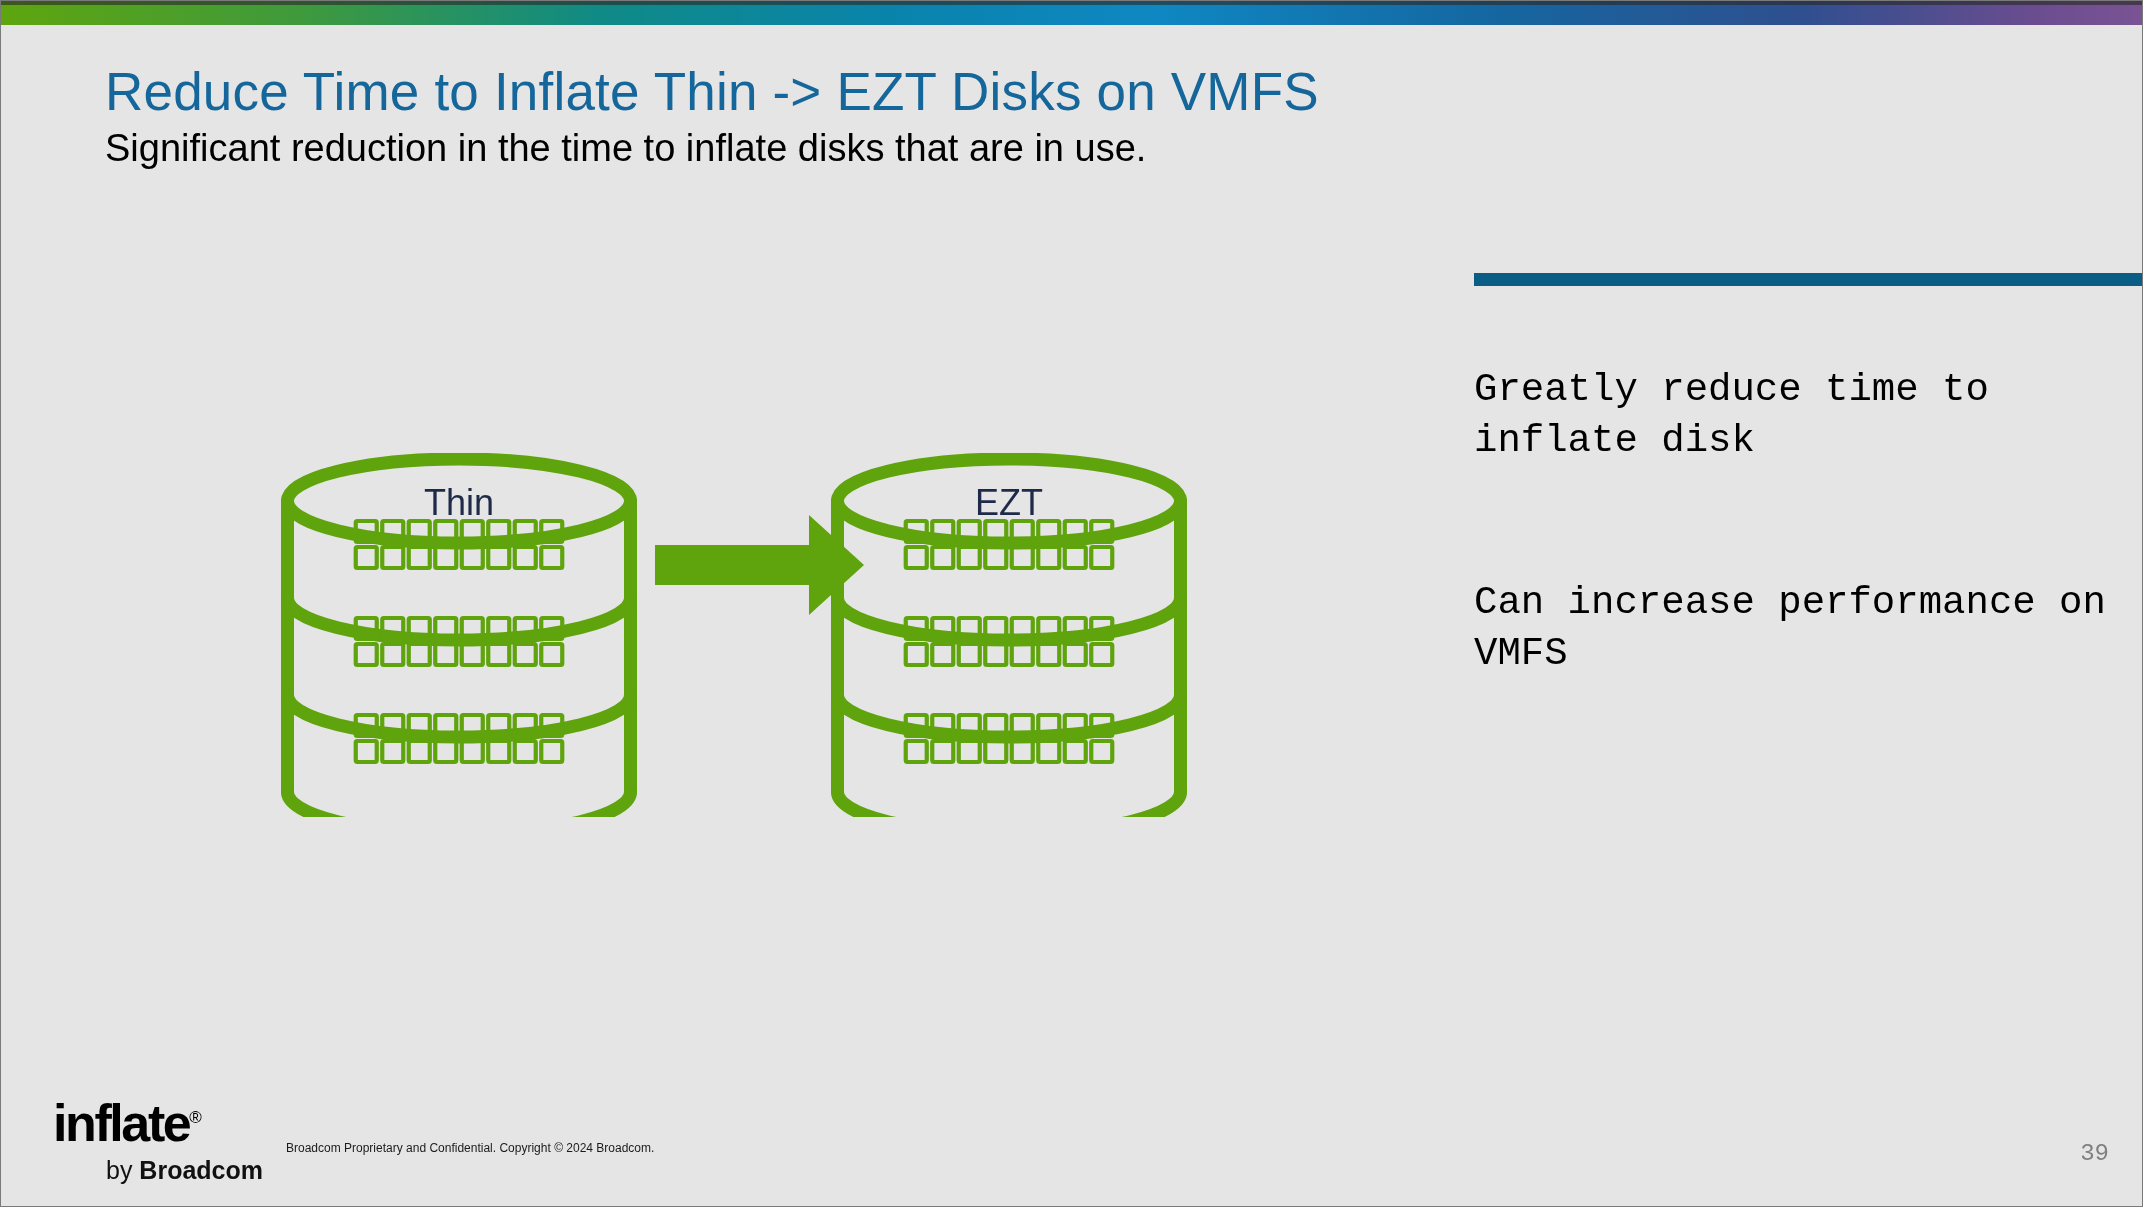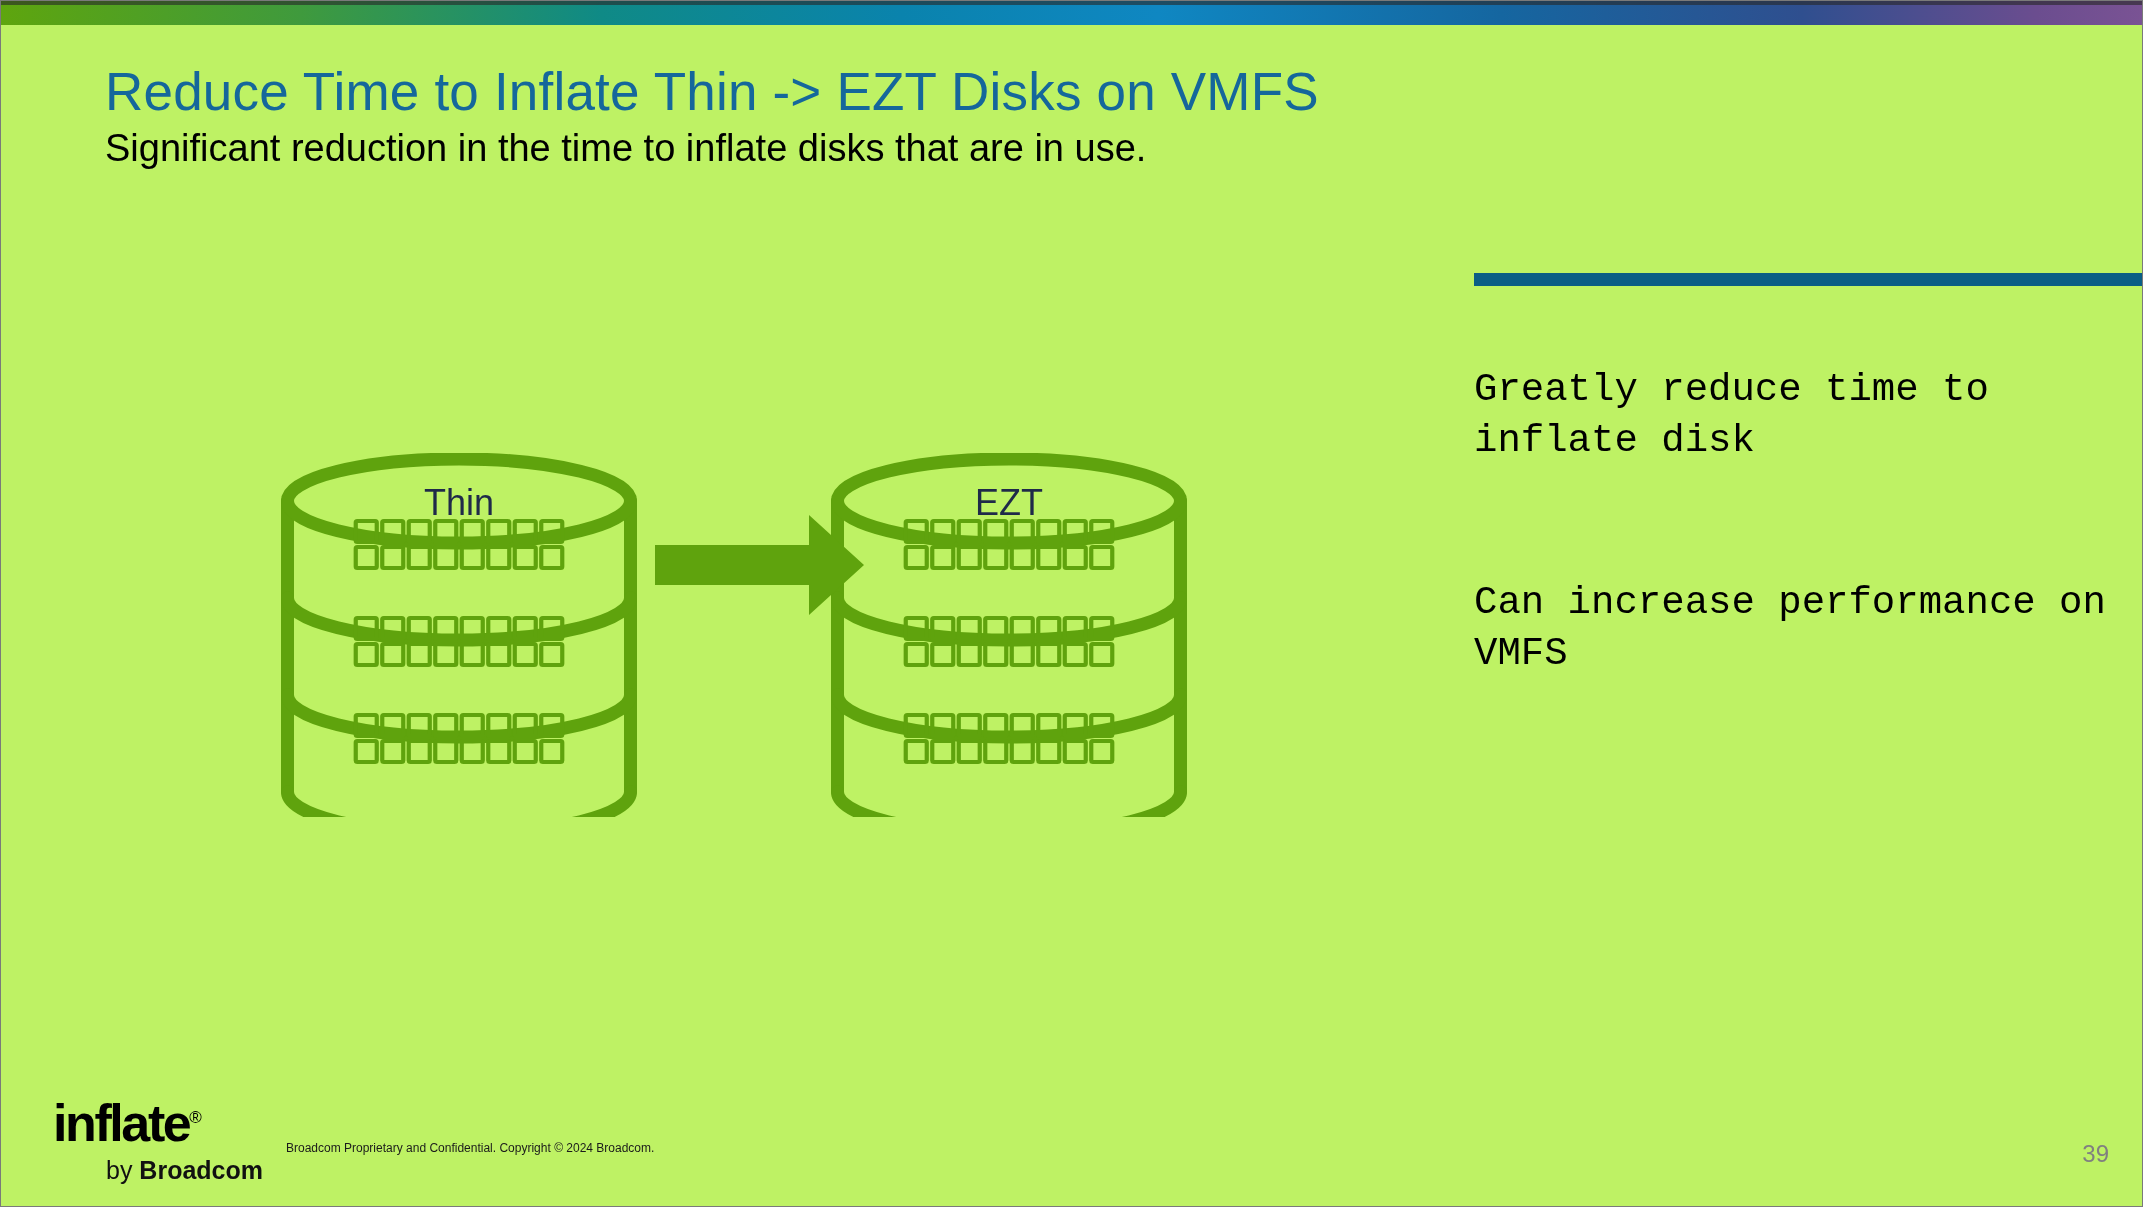--- a/index.html
+++ b/index.html
@@ -9,21 +9,21 @@
   }
   body {
     font-family: "Liberation Sans", sans-serif;
     -webkit-font-smoothing: antialiased;
   }
 
   #slide {
     position: relative;
     width: 2143px;
     height: 1207px;
-    background: #bef264;
+    background: #e5e5e5;
     overflow: hidden;
     box-sizing: border-box;
     border: 1px solid #7a7a7a;
     padding-left: 44px;
   }
 
   
   #accent-bar {
     position: absolute;
     left: 0;
@@ -150,20 +150,21 @@
     line-height: 1.48;
     color: #1b1b1b;
   }
 
   #page-number {
     position: absolute;
     right: 33px;
     top: 1139px;
     font-size: 24px;
     color: #808080;
+    font-family: Liberation Mono, monospace;
   }
 </style>
 </head>
 <body>
 
 <div id="slide">
 
   <div id="accent-bar"></div>
   <div id="accent-bar-shadow"></div>
 

